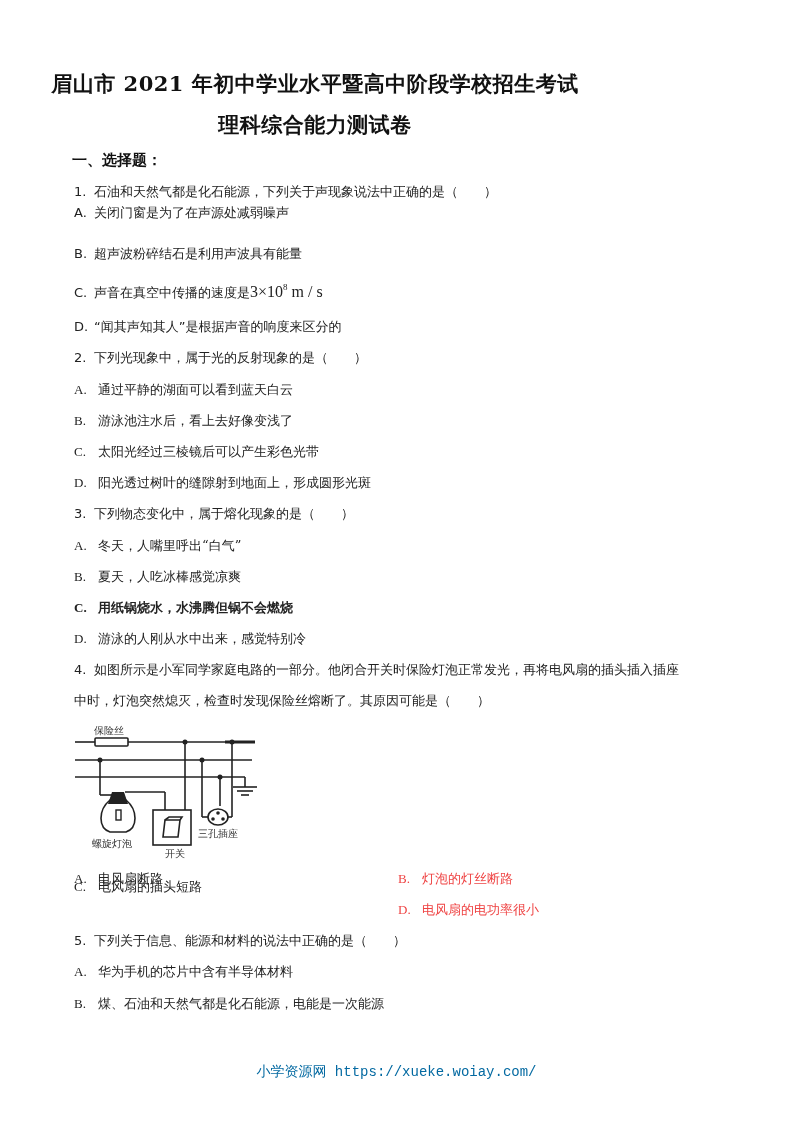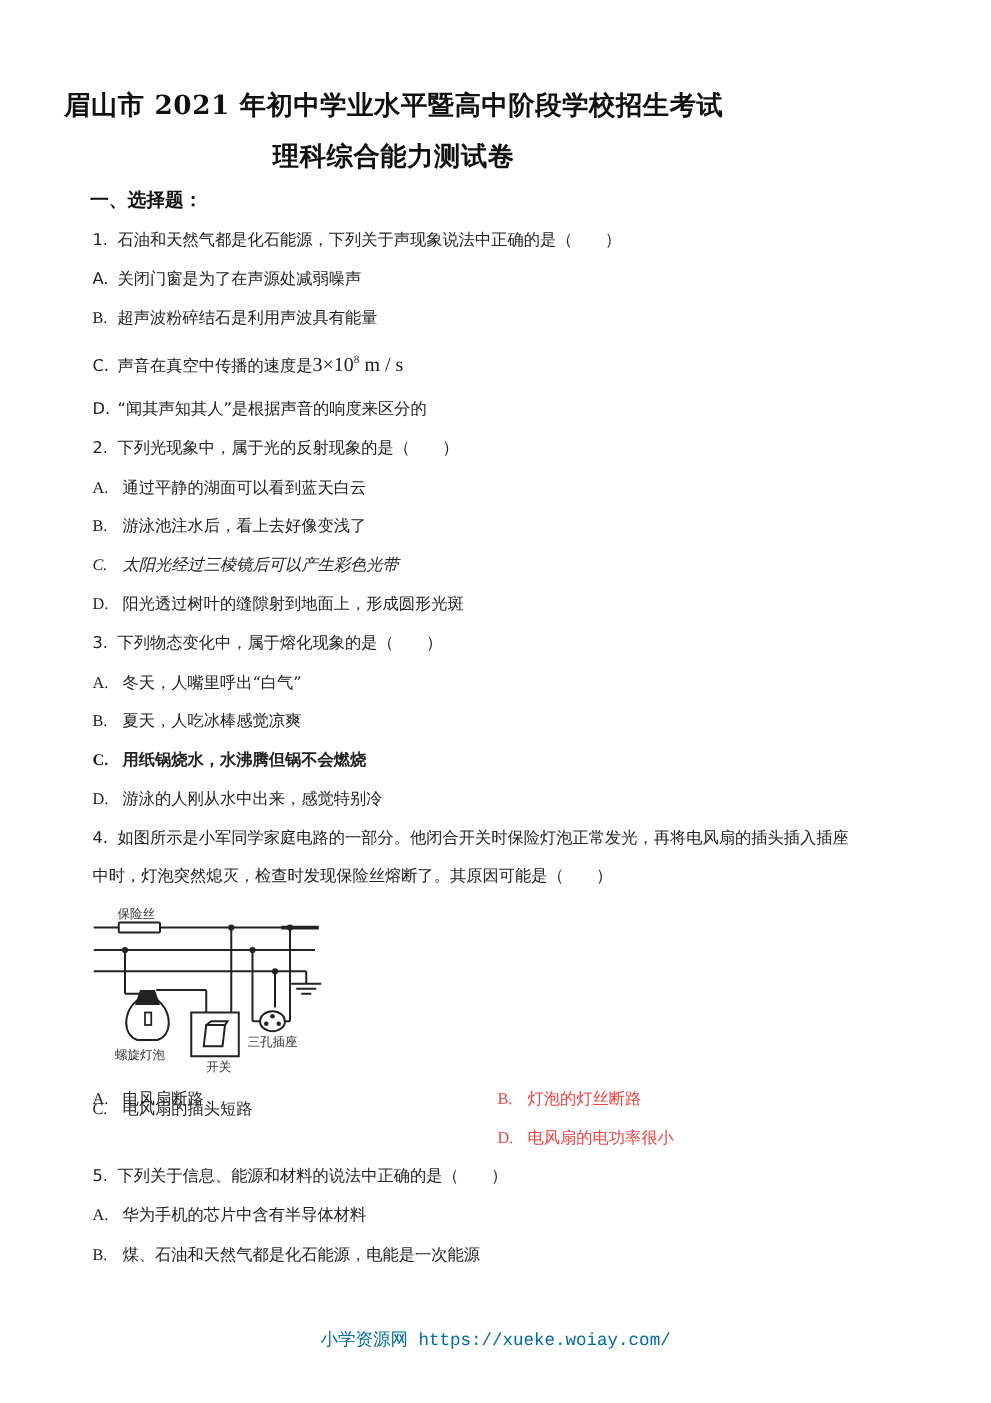--- a/index.html
+++ b/index.html
@@ -27,43 +27,43 @@
 <body>
 
 <div class="title" id="t1">眉山市 2021 年初中学业水平暨高中阶段学校招生考试</div>
 <div class="title" id="t2">理科综合能力测试卷</div>
 
 <div class="section">一、选择题：</div>
 
 <div class="line sans" style="top:183px;">
   <span class="lbl">1.</span><span>石油和天然气都是化石能源，下列关于声现象说法中正确的是（　　）</span>
 </div>
-<div class="line sans" style="top:214px;">
+<div class="line sans" style="top:204px;">
   <span class="lbl">A.</span><span>关闭门窗是为了在声源处减弱噪声</span>
 </div>
-<div class="line sans" style="top:245px;font-family:Liberation Serif, serif;">
+<div class="line sans" style="top:245px;">
   <span class="lbl">B.</span><span>超声波粉碎结石是利用声波具有能量</span>
 </div>
 <div class="line sans" style="top:282px;">
   <span class="lbl">C.</span><span>声音在真空中传播的速度是</span><span class="math"><span>3×10</span><sup>8</sup><span> m / s</span></span>
 </div>
 <div class="line sans" style="top:318px;">
   <span class="lbl">D.</span><span>“闻其声知其人”是根据声音的响度来区分的</span>
 </div>
 
 <div class="line sans" style="top:349px;">
   <span class="lbl">2.</span><span>下列光现象中，属于光的反射现象的是（　　）</span>
 </div>
 <div class="line" style="top:381px;">
   <span class="lbl-serif">A.</span><span>通过平静的湖面可以看到蓝天白云</span>
 </div>
 <div class="line" style="top:412px;">
   <span class="lbl-serif">B.</span><span>游泳池注水后，看上去好像变浅了</span>
 </div>
-<div class="line" style="top:443px;font-style:italic;">
+<div class="line" style="top:443px;">
   <span class="lbl-serif">C.</span><span>太阳光经过三棱镜后可以产生彩色光带</span>
 </div>
 <div class="line" style="top:474px;">
   <span class="lbl-serif">D.</span><span>阳光透过树叶的缝隙射到地面上，形成圆形光斑</span>
 </div>
 
 <div class="line sans" style="top:505px;">
   <span class="lbl">3.</span><span>下列物态变化中，属于熔化现象的是（　　）</span>
 </div>
 <div class="line" style="top:537px;">

